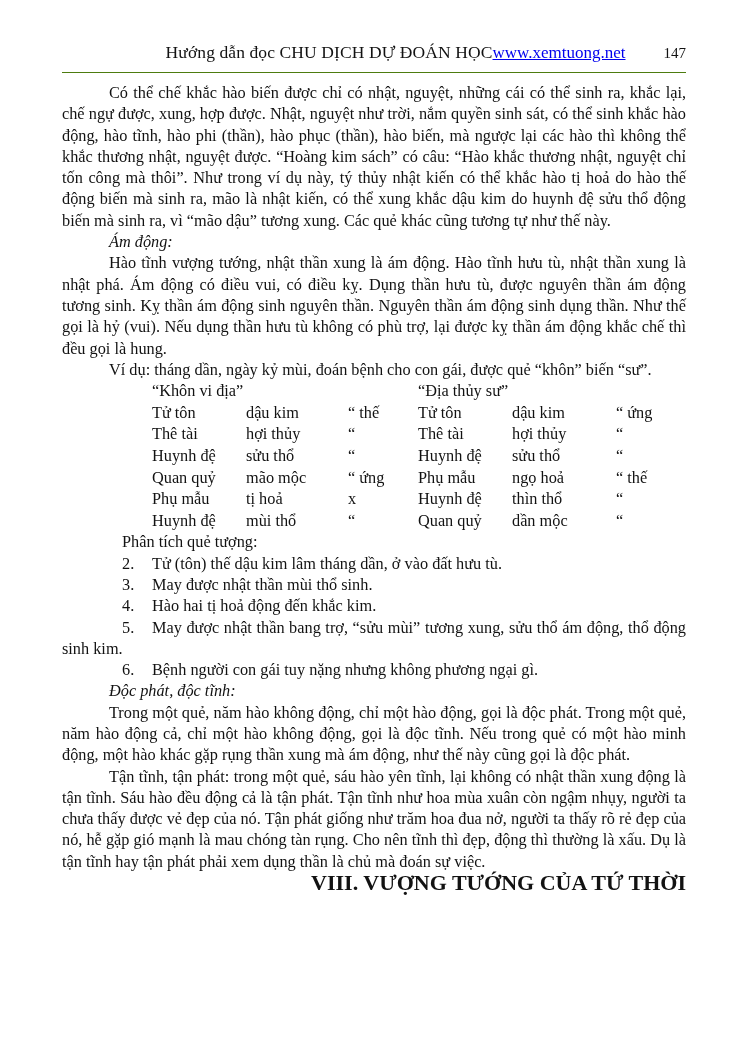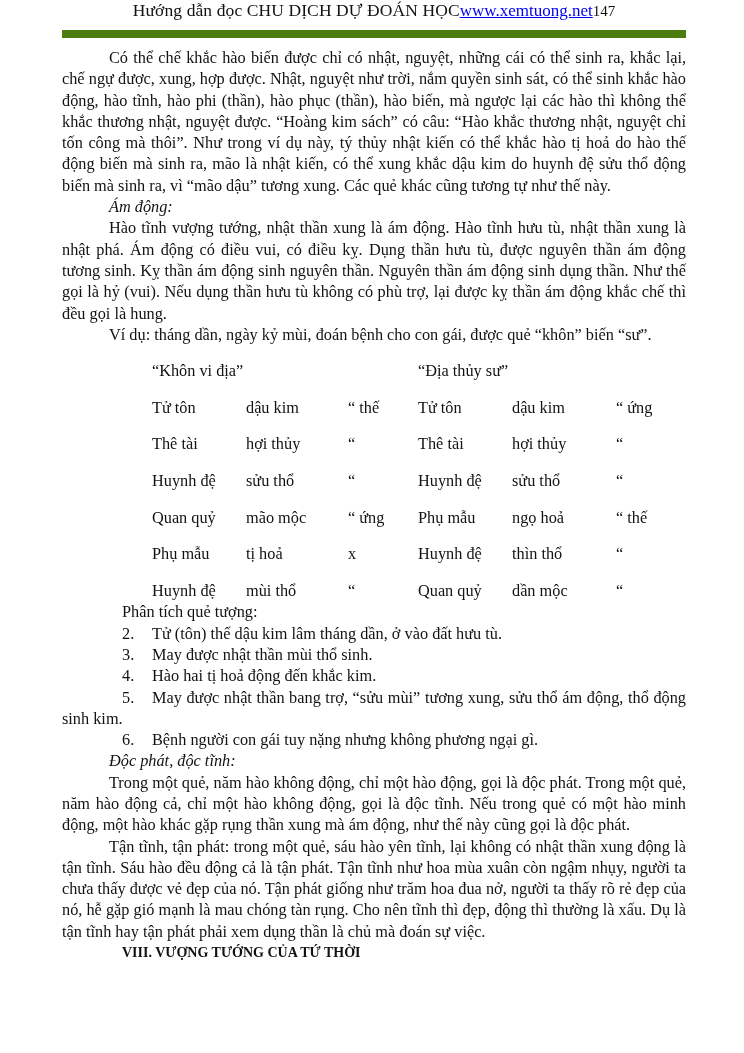--- a/index.html
+++ b/index.html
@@ -7,52 +7,53 @@
     width: 744px; height: 1053px;
     background: #ffffff;
     color: #121212;
     font-family: "Liberation Serif", "DejaVu Serif", serif;
     box-sizing: border-box;
     padding: 0 58px 0 62px;
     overflow: hidden;
     position: relative;
   }
   .header {
+    padding-top: 42px;
     display: flex;
-    justify-content: center;
+    justify-content: flex-end;
     align-items: baseline;
-    border-bottom: 8px solid #4d7c0f;
+    border-bottom: 1px solid #4d7c0f;
     padding-bottom: 9px;
   }
   .htitle { font-size: 17.5px; letter-spacing: 0.1px; white-space: nowrap; }
-  .hright { display: flex; align-items: baseline; }
+  .hright { display: flex; align-items: baseline; gap: 38px; }
   .hlink  { font-size: 17px; color: #0000ee; text-decoration: underline; cursor: pointer; }
   .hpage  { font-size: 15px; }
   .bodytext {
     margin-top: 9px;
     font-size: 16.3px;
     line-height: 21.3px;
     text-align: justify;
   }
   .para { margin: 0; text-indent: 47px; }
   .it   { font-style: italic; }
   .li   { margin: 0; text-indent: 60px; }
   .li .num { display: inline-block; width: 30px; text-indent: 0; }
   .hexatable {
     display: grid;
     grid-template-columns: 94px 102px 70px 94px 104px 90px;
     margin-left: 90px;
     line-height: 21.6px;
   }
   .hexatable .t3 { grid-column: span 3; }
-  .hexatable .cell { white-space: nowrap; text-align: left; margin-top: 15px; }
+  .hexatable .cell { white-space: nowrap; text-align: left; }
   .section-heading {
     margin: 0; text-indent: 60px;
-    font-weight: bold; font-size: 14px;
-    text-align: left;
+    font-weight: bold; font-size: 22px;
+    text-align: right;
   }
 </style>
 </head>
 <body>
 
 <div class="page">
 
   <div class="header">
     <span class="htitle">Hướng dẫn đọc CHU DỊCH DỰ ĐOÁN HỌC</span>
     <span class="hright">

